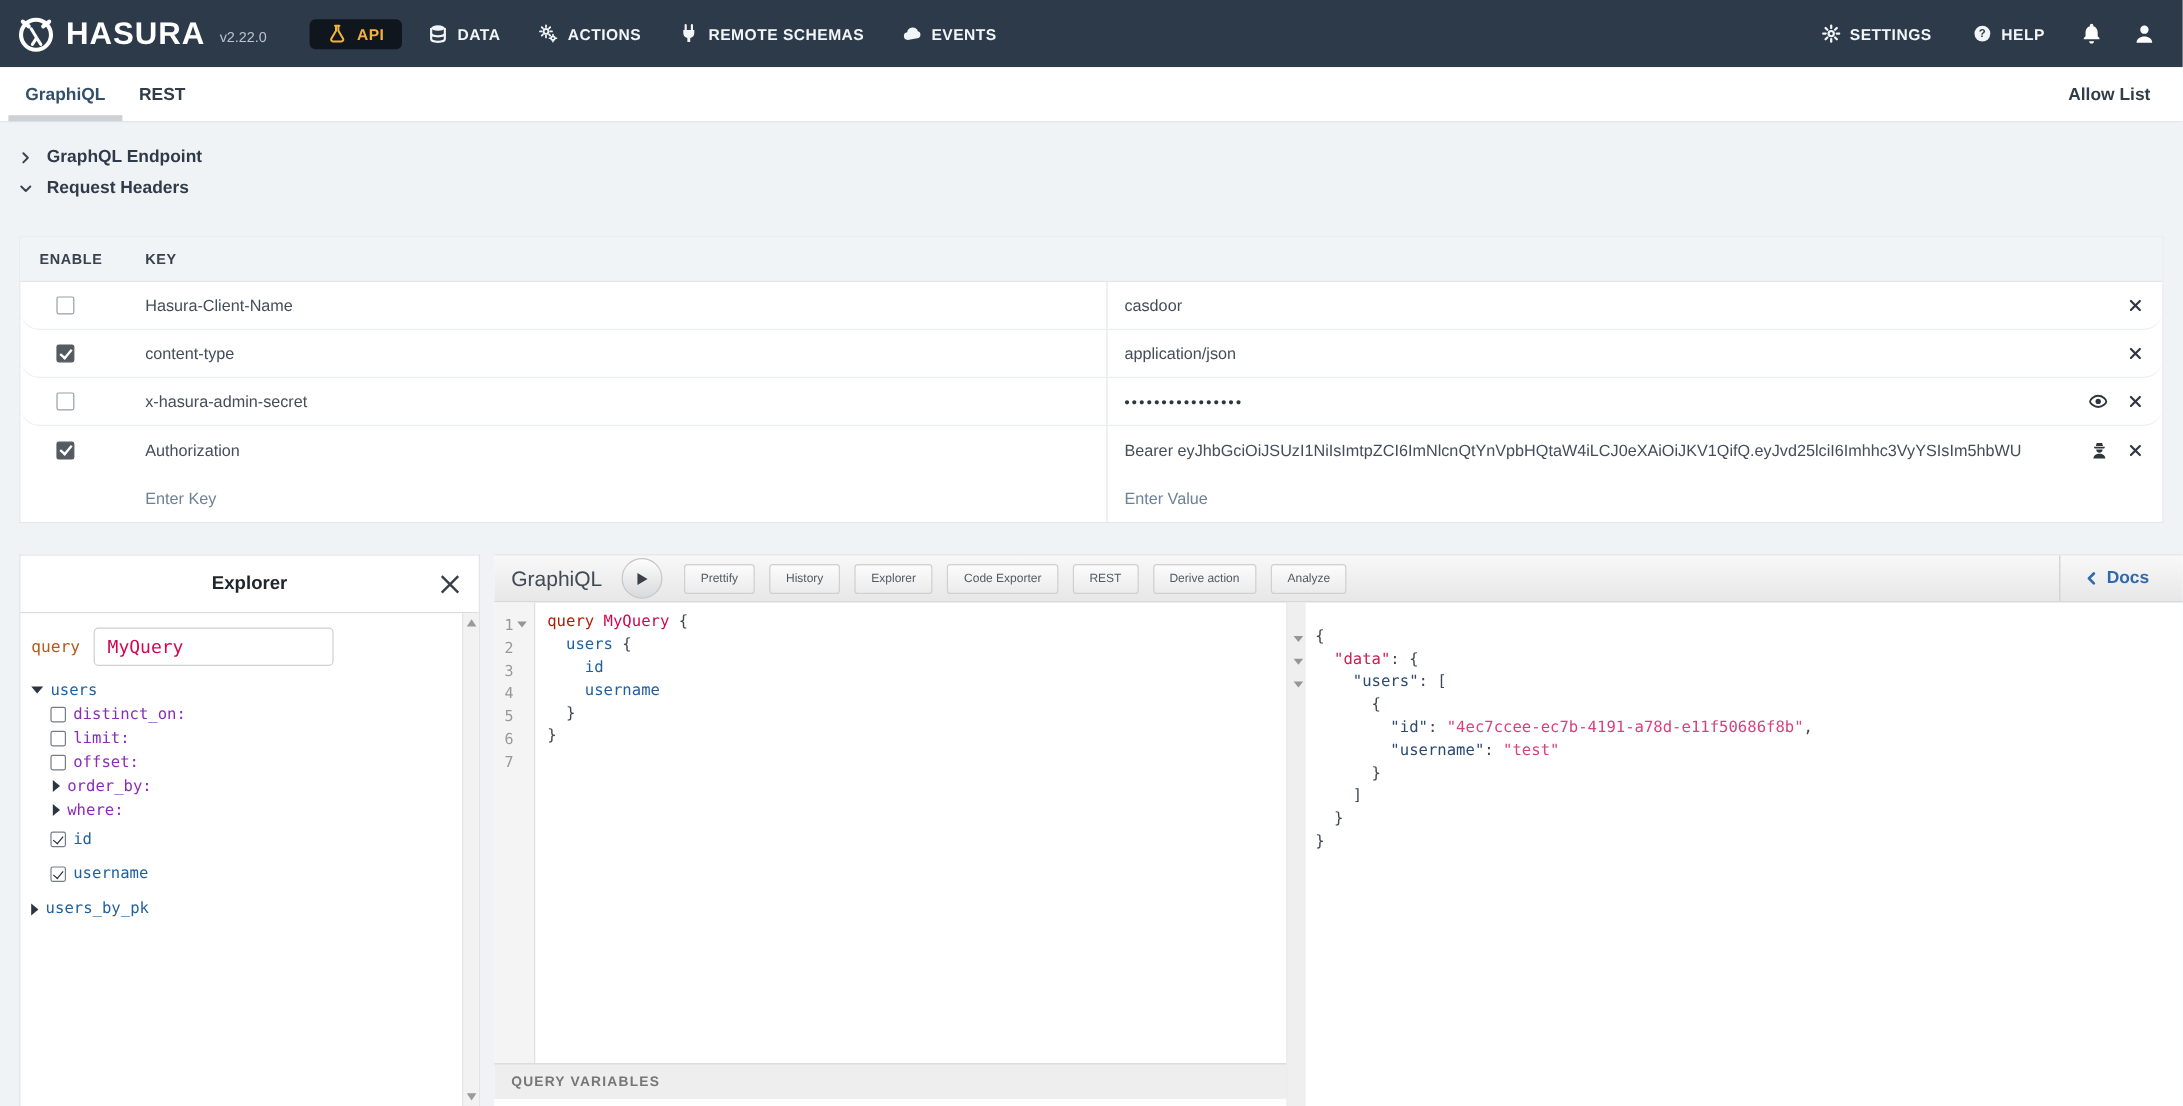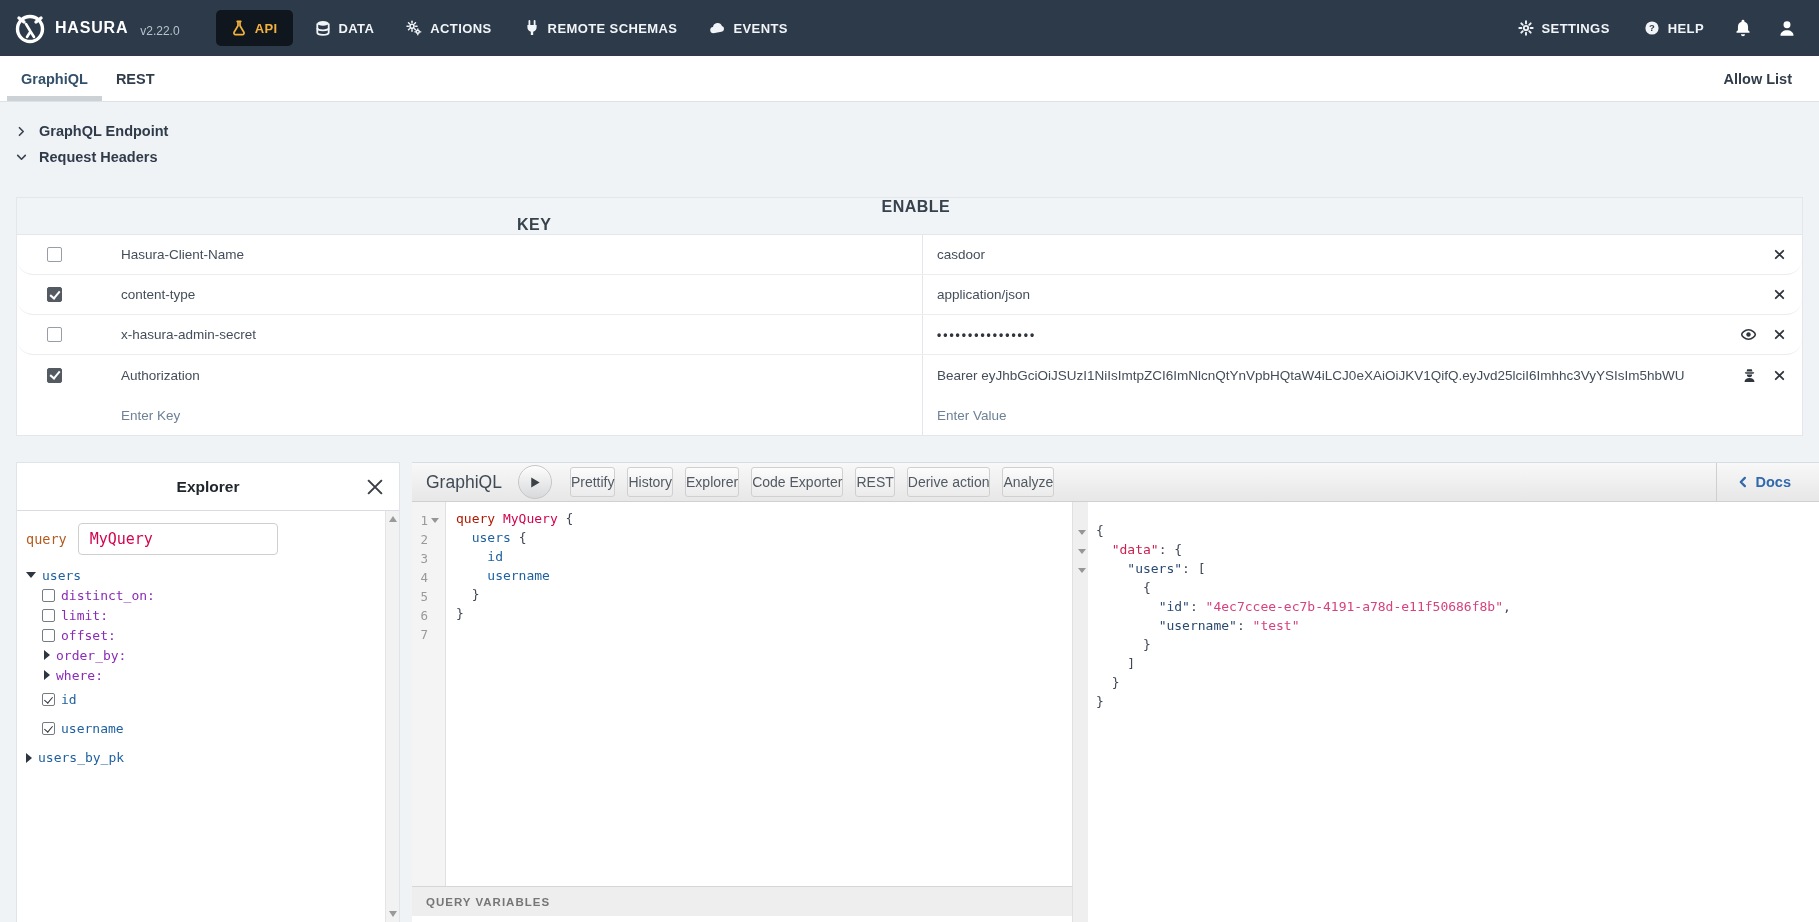--- a/index.html
+++ b/index.html
@@ -3,28 +3,28 @@
 <meta charset="utf-8">
 <style>
   * { margin:0; padding:0; box-sizing:border-box; }
   html,body { width:1819px; height:922px; overflow:hidden; }
   body { font-family:"Liberation Sans", sans-serif; background:#f0f3f6; position:relative; color:#303b4a; }
 
   
   .navbar { position:absolute; top:0; left:0; width:1819px; height:56px;
             background:var(--navbar-bg,#2c3a4a); display:flex; align-items:center; padding:0 10px 0 13px; }
   .logo { width:34px; height:34px; color:#fff; flex:0 0 auto; }
-  .brand { color:#fff; font-size:16px; font-weight:bold; letter-spacing:.8px; margin-left:8px; }
+  .brand { color:#fff; font-size:26px; font-weight:bold; letter-spacing:.8px; margin-left:8px; }
   .version { color:#b8c2cd; font-size:12px; margin:6px 0 0 12px; }
   .nav-left { display:flex; align-items:center; height:56px; margin-left:30px; }
   .nav-item { display:flex; align-items:center; gap:8px; height:56px; padding:0 16px;
               color:#f2f5f8; font-size:13px; font-weight:bold; letter-spacing:.4px; cursor:pointer; }
   .nav-item .ic { width:16px; height:16px; display:inline-flex; }
   .nav-item.active { background:var(--nav-active-bg,#10161d); color:var(--nav-active-text,#f4b23d);
-                     height:36px; border-radius:5px; margin:0 6px; padding:0 15px; }
+                     height:25px; border-radius:5px; margin:0 6px; padding:0 15px; }
   .nav-right { margin-left:auto; display:flex; align-items:center; height:56px; }
   .nav-right .nav-item { padding:0 17px; }
   .icon-btn { width:44px; height:56px; display:flex; align-items:center; justify-content:center; color:#fff; cursor:pointer; }
   .icon-btn .ic { width:18px; height:18px; }
 
   
   .tabbar { position:absolute; top:56px; left:0; width:1819px; height:46px; background:#fff;
             border-bottom:1px solid #dde2e6; display:flex; align-items:stretch; padding-left:7px; }
   .tab { display:flex; align-items:center; padding:0 14px; font-size:14.5px; font-weight:bold;
          color:#323d4a; position:relative; cursor:pointer; }
@@ -35,21 +35,21 @@
 
   
   .sections { position:absolute; top:118px; left:16px; }
   .sec-row { display:flex; align-items:center; gap:12px; height:26px; cursor:pointer;text-align:center; }
   .sec-row .ic { width:11px; height:11px; color:#3a4552; display:inline-flex; }
   .sec-label { font-size:14.5px; font-weight:bold; color:#303b4a; }
 
   
   .htable { position:absolute; top:197px; left:16px; right:16px; background:#fff; border:1px solid #e3e7eb; }
   .thead { display:flex; height:37px; background:#f1f4f6; border-bottom:1px solid #e3e7eb; align-items:center;
-           font-size:16px; font-weight:bold; letter-spacing:.5px; color:#37424e;flex-direction:column; }
+           font-size:12px; font-weight:bold; letter-spacing:.5px; color:#37424e; }
   .hrow { display:flex; height:40px; align-items:center; border-bottom:1px solid #ebeef1; font-size:13.5px; color:#444e5a;border-radius:16px; }
   .hrow:last-child { border-bottom:none; }
   .col-enable { width:88px; padding-left:16px; flex:0 0 auto; }
   .col-key { width:817px; padding-left:16px; flex:0 0 auto; }
   .col-value { flex:1; padding-left:14px; padding-right:16px; align-self:stretch;
                display:flex; align-items:center; border-left:1px solid #e3e7eb; min-width:0; }
   .hrow .col-enable { display:flex; align-items:center; padding-left:30px; align-self:stretch; }
   .val-text { flex:1; min-width:0; overflow:hidden; white-space:nowrap; }
   .val-icons { display:flex; align-items:center; gap:16px; margin-left:12px; color:#30363d; }
   .val-icons .ic { display:inline-flex; cursor:pointer; }
@@ -96,21 +96,21 @@
 
   
   .gpane { position:absolute; left:412px; top:462px; right:0; bottom:0; background:#fff;
            display:flex; flex-direction:column; border-top:1px solid #d9dde1; }
   .topbar { height:39px; flex:0 0 auto; background:linear-gradient(#f8f8f8,#e7e7e7);
             border-bottom:1px solid #d0d0d0; display:flex; align-items:center; padding-left:14px; }
   .gtitle { font-size:17.5px; color:#414b56; margin-right:16px; }
   .execute { width:34px; height:34px; border-radius:50%; border:1px solid #c6c6c6;
              background:linear-gradient(#fdfdfd,#d8d9db); display:flex; align-items:center; justify-content:center;
              cursor:pointer; margin-right:18px; box-shadow:0 1px 0 rgba(255,255,255,.7) inset; }
-  .tb-btn { padding:6px 0; margin-right:12px; font-size:14px; color:#515a63; background:linear-gradient(#fcfcfc,#ebebeb);
+  .tb-btn { padding:6px 13px; margin-right:12px; font-size:10px; color:#515a63; background:linear-gradient(#fcfcfc,#ebebeb);
             border:1px solid #d0d0d0; border-radius:3px; cursor:pointer; white-space:nowrap; }
   .docs-btn { margin-left:auto; height:100%; border-left:1px solid #cfcfcf; display:flex; align-items:center;
               gap:7px; padding:0 28px 0 20px; color:var(--docs-blue,#3169ad); font-size:14.5px; font-weight:bold; cursor:pointer; }
   .docs-btn .ic { width:12px; height:12px; display:inline-flex; }
   .workspace { flex:1; display:flex; min-height:0; }
   .editor-col { width:661px; flex:0 0 auto; display:flex; flex-direction:column; border-right:1px solid #e0e0e0; }
   .code-area { flex:1; display:flex; min-height:0; font-family:"DejaVu Sans Mono", monospace; font-size:13px; }
   .gutter { width:34px; flex:0 0 auto; background:#f4f4f4; border-right:1px solid #e0e0e0; padding-top:9px; }
   .gline { height:19px; display:flex; align-items:center; }
   .gnum { width:16px; text-align:right; color:#999; font-size:12.5px; }

